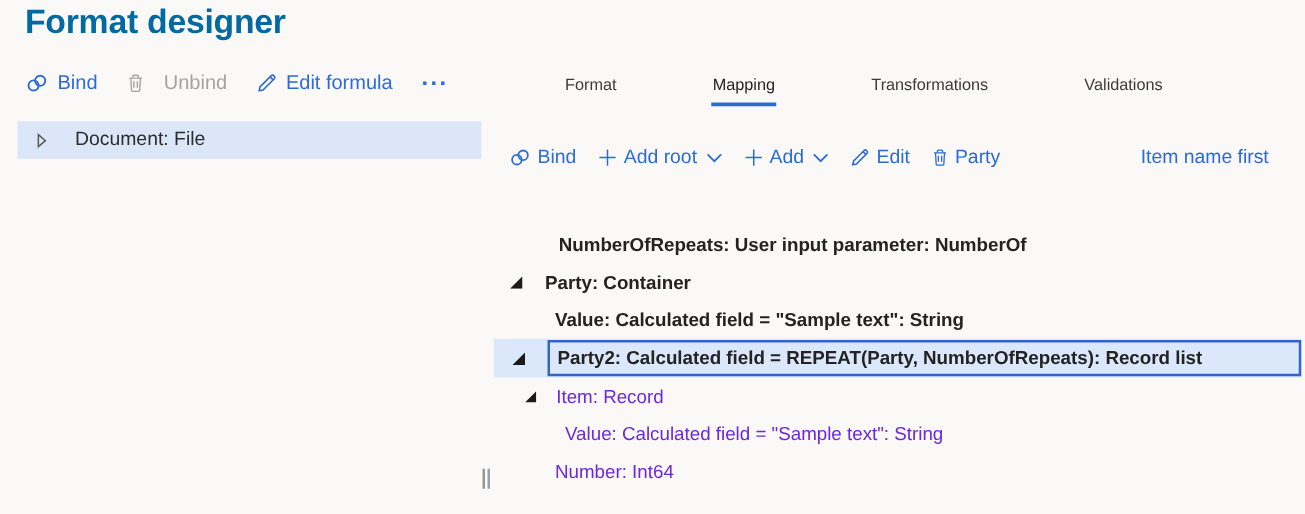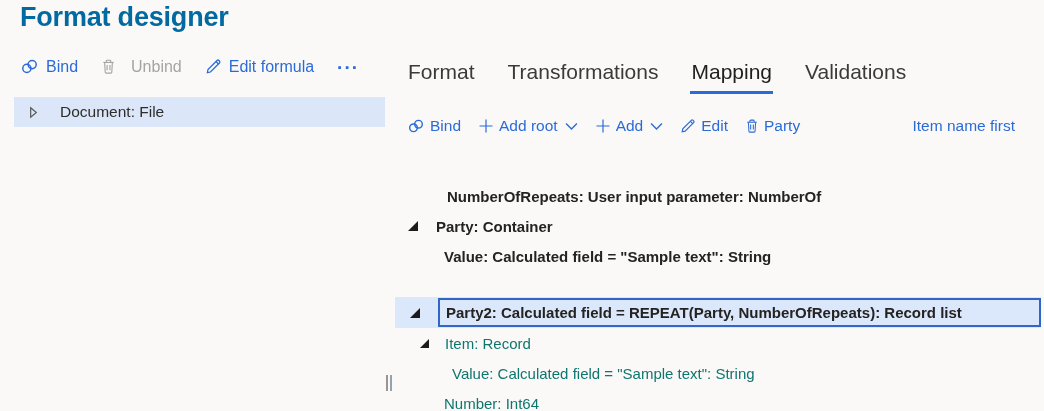--- a/index.html
+++ b/index.html
@@ -71,37 +71,37 @@
   .splitter i{display:block;width:2px;height:16px;background:#98978f;}
   .splitter i:last-child{background:#93a3b6;}
 
   
   .tab-bar{
     position:absolute;left:407px;top:60px;
     display:flex;gap:31px;align-items:flex-end;
   }
   .tab{
     background:none;border:none;cursor:pointer;font-family:inherit;
-    font-size:21px;color:var(--text_secondary);
-    padding:0 1px 7px 1px;border-bottom:3px solid transparent;
+    font-size:13px;color:var(--text_secondary);
+    padding:0 1px 7px 1px;border-bottom:3px solid transparent;margin-left:44px;
   }
   .tab.selected{color:var(--text_primary);border-bottom-color:var(--accent);}
 
   
   .rtree{position:absolute;left:395px;top:181px;width:646px;}
   .rrow{
     height:30px;display:flex;align-items:center;
-    font-size:15px;color:#0f766e;cursor:pointer;white-space:nowrap;
+    font-size:15px;color:#6d28d9;cursor:pointer;white-space:nowrap;
   }
   .rrow.b{font-weight:700;color:#242322;}
   .rrow .exp{display:flex;cursor:pointer;}
   .r1 .lbl{margin-left:52px;}
   .r2 .exp{margin-left:13px;} .r2 .lbl{margin-left:18px;}
   .r3 .lbl{margin-left:49px;}
-  .r4{background:var(--selection_fill);height:31px;margin-top:26px;}
+  .r4{background:var(--selection_fill);height:31px;}
   .r4 .exp{margin-left:15px;}
   .r4 .selbox{
     margin-left:18px;flex:1;height:29px;line-height:25px;
     border:2px solid var(--selection_border);
     background:var(--selection_fill);
     padding-left:6px;
   }
   .r5 .exp{margin-left:25px;} .r5 .lbl{margin-left:16px;}
   .r6 .lbl{margin-left:57px;}
   .r7 .lbl{margin-left:49px;}
@@ -157,22 +157,22 @@
     <span class="lbl">Document: File</span>
   </div>
 
   <div class="splitter">
       <i></i>
       <i></i>
     </div>
 
   <div class="tab-bar">
     <button class="tab">Format</button>
+    <button class="tab selected">Mapping</button>
     <button class="tab">Transformations</button>
-    <button class="tab selected">Mapping</button>
     <button class="tab">Validations</button>
   </div>
 
   <div class="right-toolbar">
     <button class="tb-btn">
       <span>
         <svg width="18" height="16" viewBox="0 0 20 18" fill="none" stroke="currentColor" stroke-width="1.6">
           <circle cx="7.2" cy="11" r="4.3"></circle>
             <circle cx="12.8" cy="7" r="4.3"></circle>
         </svg>

